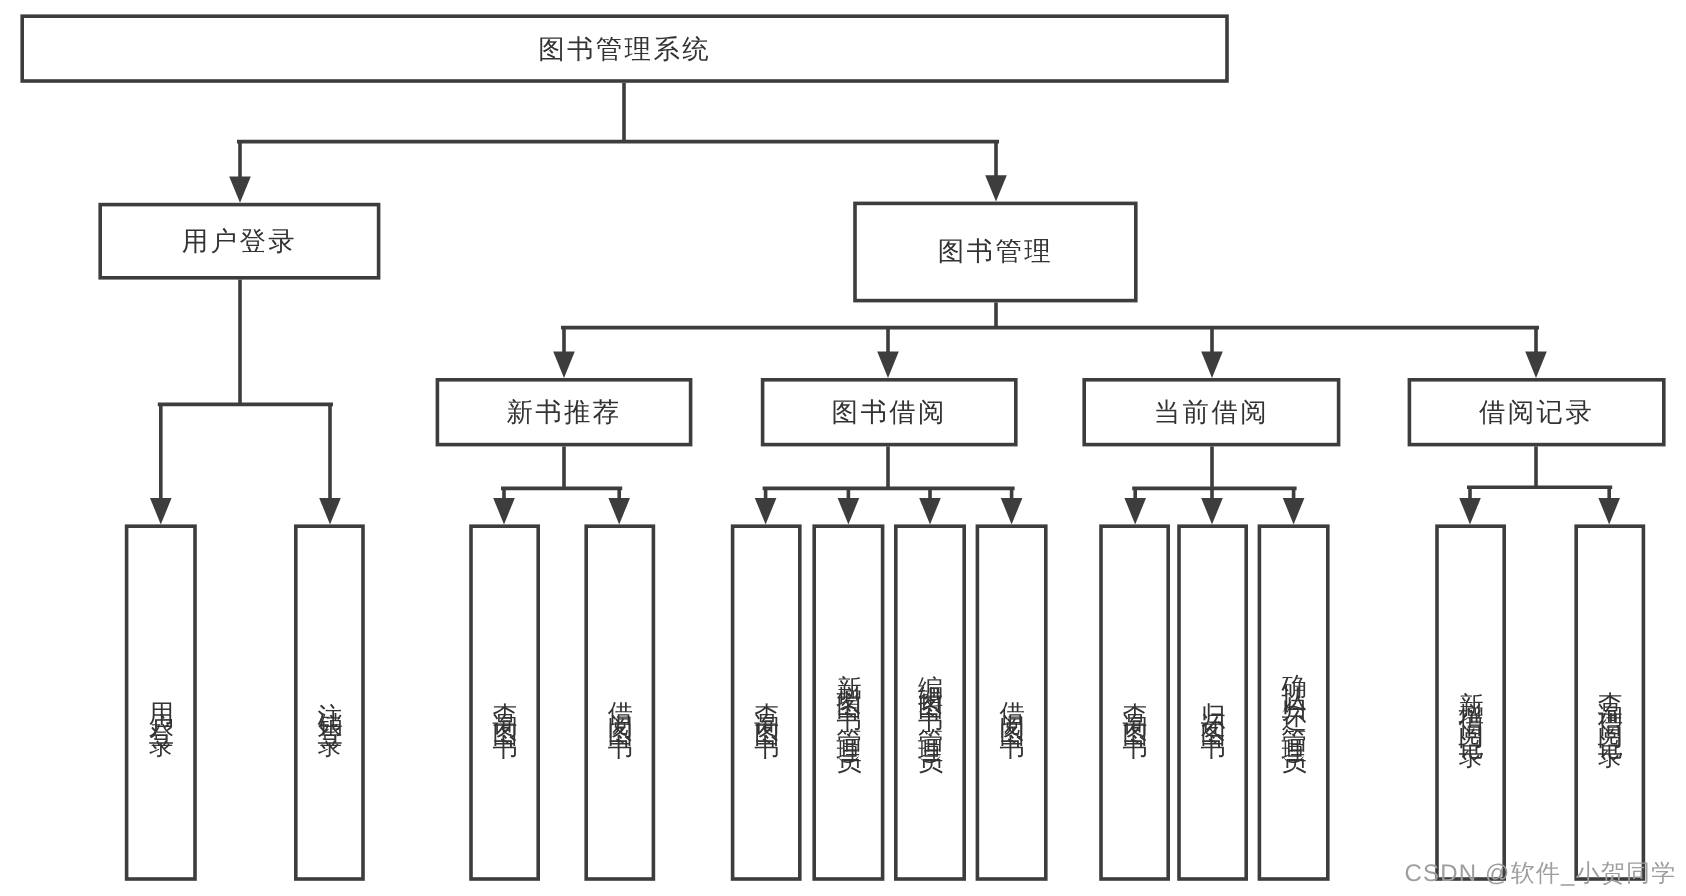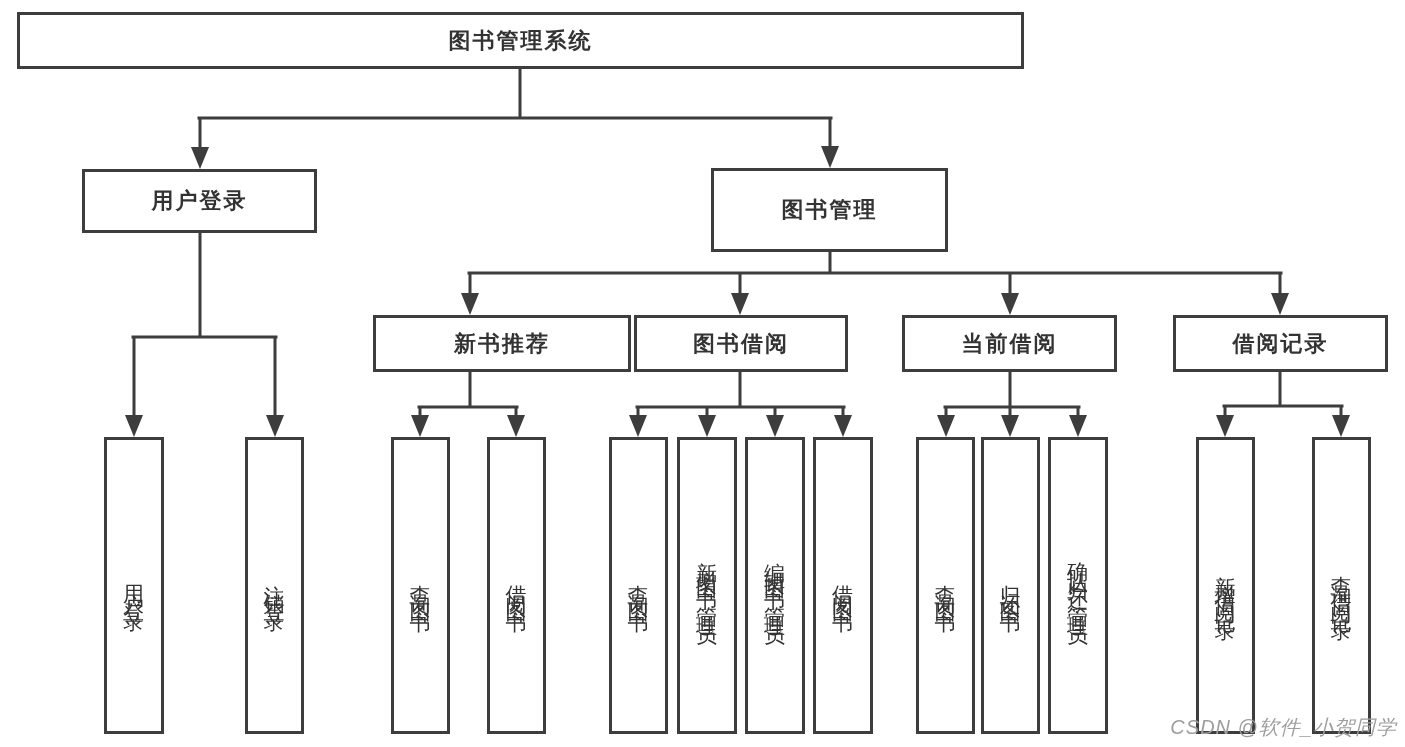--- a/index.html
+++ b/index.html
@@ -18,38 +18,36 @@
     width: 1405px; height: 747px;
     pointer-events: none;
   }
   .hbox {
     position: absolute;
     background: #ffffff;
     border: 3px solid #3d3d3d;
     display: flex; align-items: center; justify-content: center;
     font-size: 22px; color: #333333; letter-spacing: 2px;
     white-space: nowrap;
-    font-weight: bold;
   }
   .vbox {
     position: absolute;
     background: #ffffff;
     border: 3px solid #3d3d3d;
     display: flex; align-items: center; justify-content: center;
     writing-mode: vertical-rl; text-orientation: mixed;
     font-size: 21px; color: #333333; letter-spacing: 9px;
     line-height: 1;
   }
   .watermark {
     position: absolute;
     right: 8px; bottom: 6px;
     font-size: 20px; color: #9e9e9e;
     letter-spacing: 1px;
     white-space: nowrap;
-    font-style: italic;
   }
 </style>
 </head>
 <body>
 
 <div class="stage">
 
   <svg class="wires" viewBox="0 0 1405 747" aria-hidden="true">
     <g stroke="#3d3d3d" stroke-width="3" fill="none" stroke-linecap="square">
 
@@ -88,21 +86,21 @@
       <path d="M1216 415 L1234 415 L1225 437 Z"></path>
       <path d="M1332 415 L1350 415 L1341 437 Z"></path>
     </g>
   </svg>
 
   <div class="hbox" style="left:17px; top:12px; width:1007px; height:57px;">图书管理系统</div>
 
   <div class="hbox" style="left:82px; top:169px; width:235px; height:64px;">用户登录</div>
   <div class="hbox" style="left:711px; top:168px; width:237px; height:84px;">图书管理</div>
 
-  <div class="hbox" style="left:373px; top:315px; width:258px; height:57px;">新书推荐</div>
+  <div class="hbox" style="left:363px; top:315px; width:214px; height:57px;">新书推荐</div>
   <div class="hbox" style="left:902px; top:315px; width:215px; height:57px;">当前借阅</div>
   <div class="hbox" style="left:634px; top:315px; width:214px; height:57px;">图书借阅</div>
   <div class="hbox" style="left:1173px; top:315px; width:215px; height:57px;">借阅记录</div>
 
   <div class="vbox" style="left:104px; top:437px; width:60px; height:297px;">用户登录</div>
   <div class="vbox" style="left:245px; top:437px; width:59px; height:297px;">注销登录</div>
 
   <div class="vbox" style="left:391px; top:437px; width:59px; height:297px;">查询图书</div>
   <div class="vbox" style="left:487px; top:437px; width:59px; height:297px;">借阅图书</div>
 

